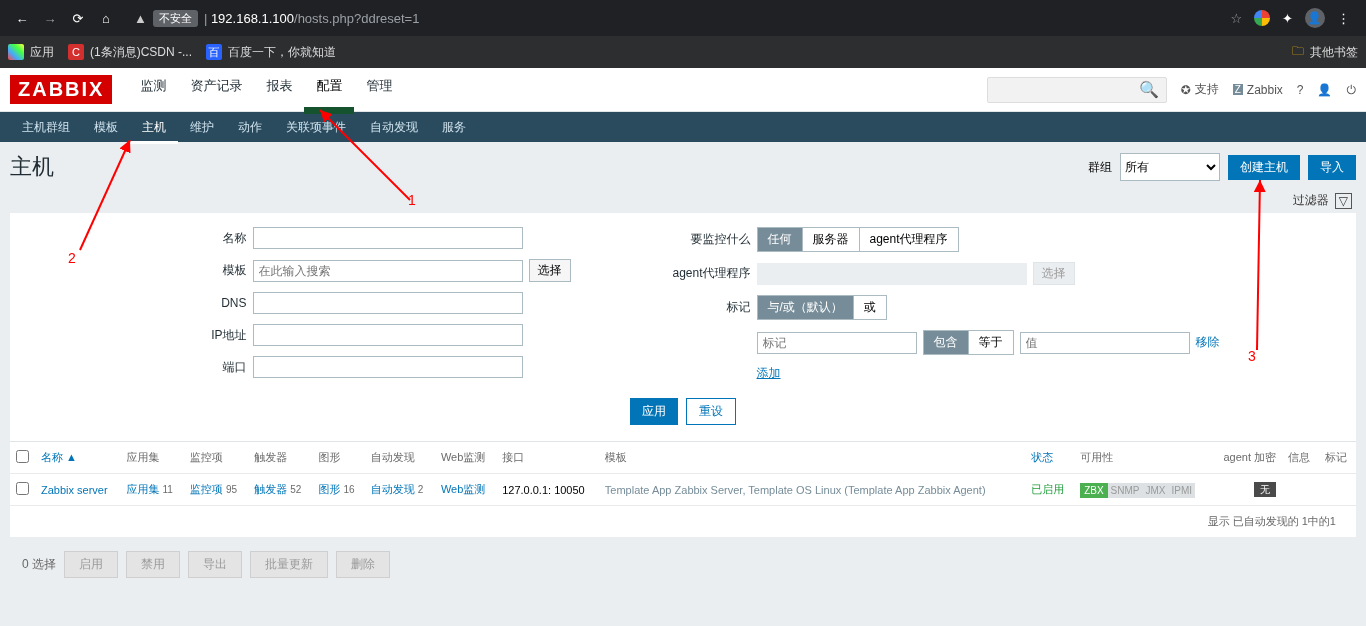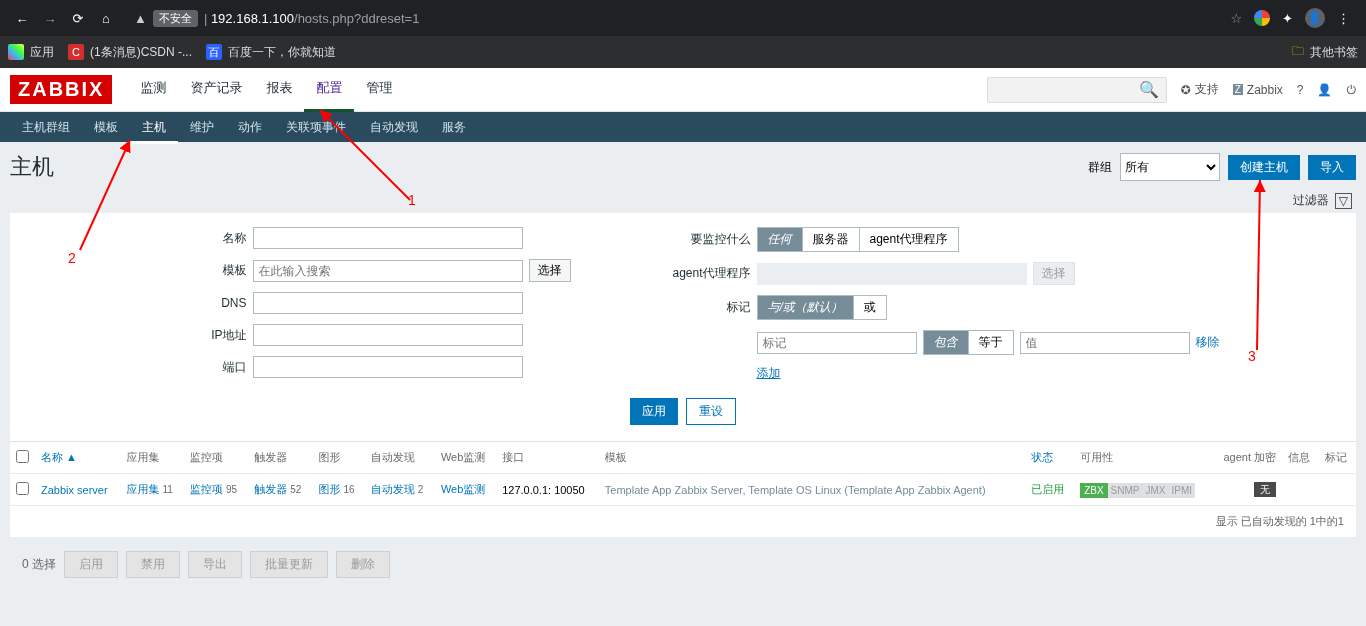--- a/index.html
+++ b/index.html
@@ -19,21 +19,21 @@
 .bookmark-bar { background: #2d2e30; height: 32px; display: flex; align-items: center; padding: 0 8px; font-size: 12px; color: #ddd; }
 .bm-item { display: flex; align-items: center; gap: 6px; margin-right: 14px; }
 .bm-icon { width: 16px; height: 16px; display: flex; align-items: center; justify-content: center; font-size: 11px; border-radius: 2px; }
 .bm-right { margin-left: auto; display: flex; align-items: center; gap: 6px; }
 
 
 .zbx-header { background: #fff; height: 44px; display: flex; align-items: center; padding: 0 10px; border-bottom: 1px solid #dfe4e7; }
 .logo { background: #d40000; color: #fff; font-weight: bold; font-size: 20px; padding: 3px 8px; letter-spacing: 2px; }
 .main-nav { display: flex; margin-left: 16px; }
 .main-nav-item { padding: 12px 12px; font-size: 13px; color: #1f2c33; cursor: pointer; }
-.main-nav-item.active { border-bottom: 3px solid #14532d; color: #4c1d95; }
+.main-nav-item.active { border-bottom: 7px solid #14532d; color: #000000; }
 .hdr-right { margin-left: auto; display: flex; align-items: center; gap: 14px; }
 .search-box { width: 180px; height: 26px; background: #f2f2f2; border: 1px solid #ddd; border-radius: 2px; display: flex; align-items: center; justify-content: flex-end; padding: 0 6px; }
 .hdr-link { font-size: 12px; color: #555; display: flex; align-items: center; gap: 4px; }
 
 
 .sub-nav { background: #2a4b5e; height: 30px; display: flex; align-items: center; padding: 0 10px; }
 .sub-nav-item { color: #cfe2ed; font-size: 12px; padding: 8px 12px; cursor: pointer; }
 .sub-nav-item.active { color: #fff; border-bottom: 3px solid #fff; padding-bottom: 5px; }
 
 
@@ -52,40 +52,40 @@
 .filter-row { display: flex; align-items: center; gap: 6px; }
 .filter-label { width: 100px; text-align: right; font-size: 12px; color: #1f2c33; }
 .filter-input { width: 270px; height: 22px; border: 1px solid #acbbc2; padding: 0 5px; font-size: 12px; }
 .filter-input-sm { width: 160px; height: 22px; border: 1px solid #acbbc2; padding: 0 5px; font-size: 12px; }
 .filter-input-dis { width: 270px; height: 22px; border: none; background: #ebeef0; padding: 0 5px; font-size: 12px; }
 .btn-grey-sm { background: #f6f6f6; border: 1px solid #acbbc2; font-size: 12px; padding: 2px 8px; cursor: pointer; }
 .btn-grey-dis { background: #ebeef0; border: 1px solid #dfe4e7; font-size: 12px; padding: 2px 8px; color: #9a9a9a; }
 .seg-group { display: flex; border: 1px solid #acbbc2; }
 .seg-btn { font-size: 12px; padding: 3px 10px; background: #fff; cursor: pointer; border-right: 1px solid #acbbc2; }
 .seg-btn:last-child { border-right: none; }
-.seg-btn.active { background: #768d99; color: #fff; font-style: italic; }
+.seg-btn.active { background: #768d99; color: #fff; }
 .link-blue { color: #0275b8; font-size: 12px; cursor: pointer; }
 
 
 .apply-row { background: #fff; margin: 0 10px; padding: 10px 0 16px; display: flex; justify-content: center; gap: 8px; border-bottom: 1px solid #dfe4e7; }
 .btn-outline { background: #fff; border: 1px solid #0275b8; color: #0275b8; padding: 4px 12px; font-size: 12px; cursor: pointer; }
 
 
 .table-wrap { background: #ffffff; margin: 0 10px; }
 table { width: 100%; border-collapse: collapse; font-size: 11px; }
 th { text-align: left; padding: 8px 6px; color: #6b6b6b; font-weight: normal; border-bottom: 1px solid #eaeaea; }
 th a { color: #0275b8; }
 td { padding: 8px 6px; border-bottom: 1px solid #eaeaea; white-space: nowrap; }
 td a { color: #0275b8; text-decoration: none; }
 .sup { color: #6b6b6b; font-size: 10px; }
 .tag-zbx { background: #4caf50; color: #fff; font-size: 10px; padding: 2px 4px; }
 .tag-grey { background: #dee1e3; color: #9a9a9a; font-size: 10px; padding: 2px 3px; }
 .tag-no { background: #4a4a4a; color: #fff; font-size: 10px; padding: 2px 6px; }
 .status-on { color: #229e3c; }
-.table-footer { text-align: right; padding: 8px 12px; font-size: 11px; color: #666; background: #fff; }
+.table-footer { text-align: right; padding: 8px 20px; font-size: 11px; color: #666; background: #fff; }
 
 
 .bottom-row { display: flex; align-items: center; gap: 8px; padding: 14px 22px; font-size: 12px; }
 .btn-dis { background: #e4e4e4; border: 1px solid #cfcfcf; color: #9a9a9a; padding: 4px 14px; font-size: 12px; }
 
 
 .anno { position: absolute; color: #ff0000; font-size: 14px; pointer-events: none; }
 svg.arrow { position: absolute; pointer-events: none; }
 </style>
 </head>

